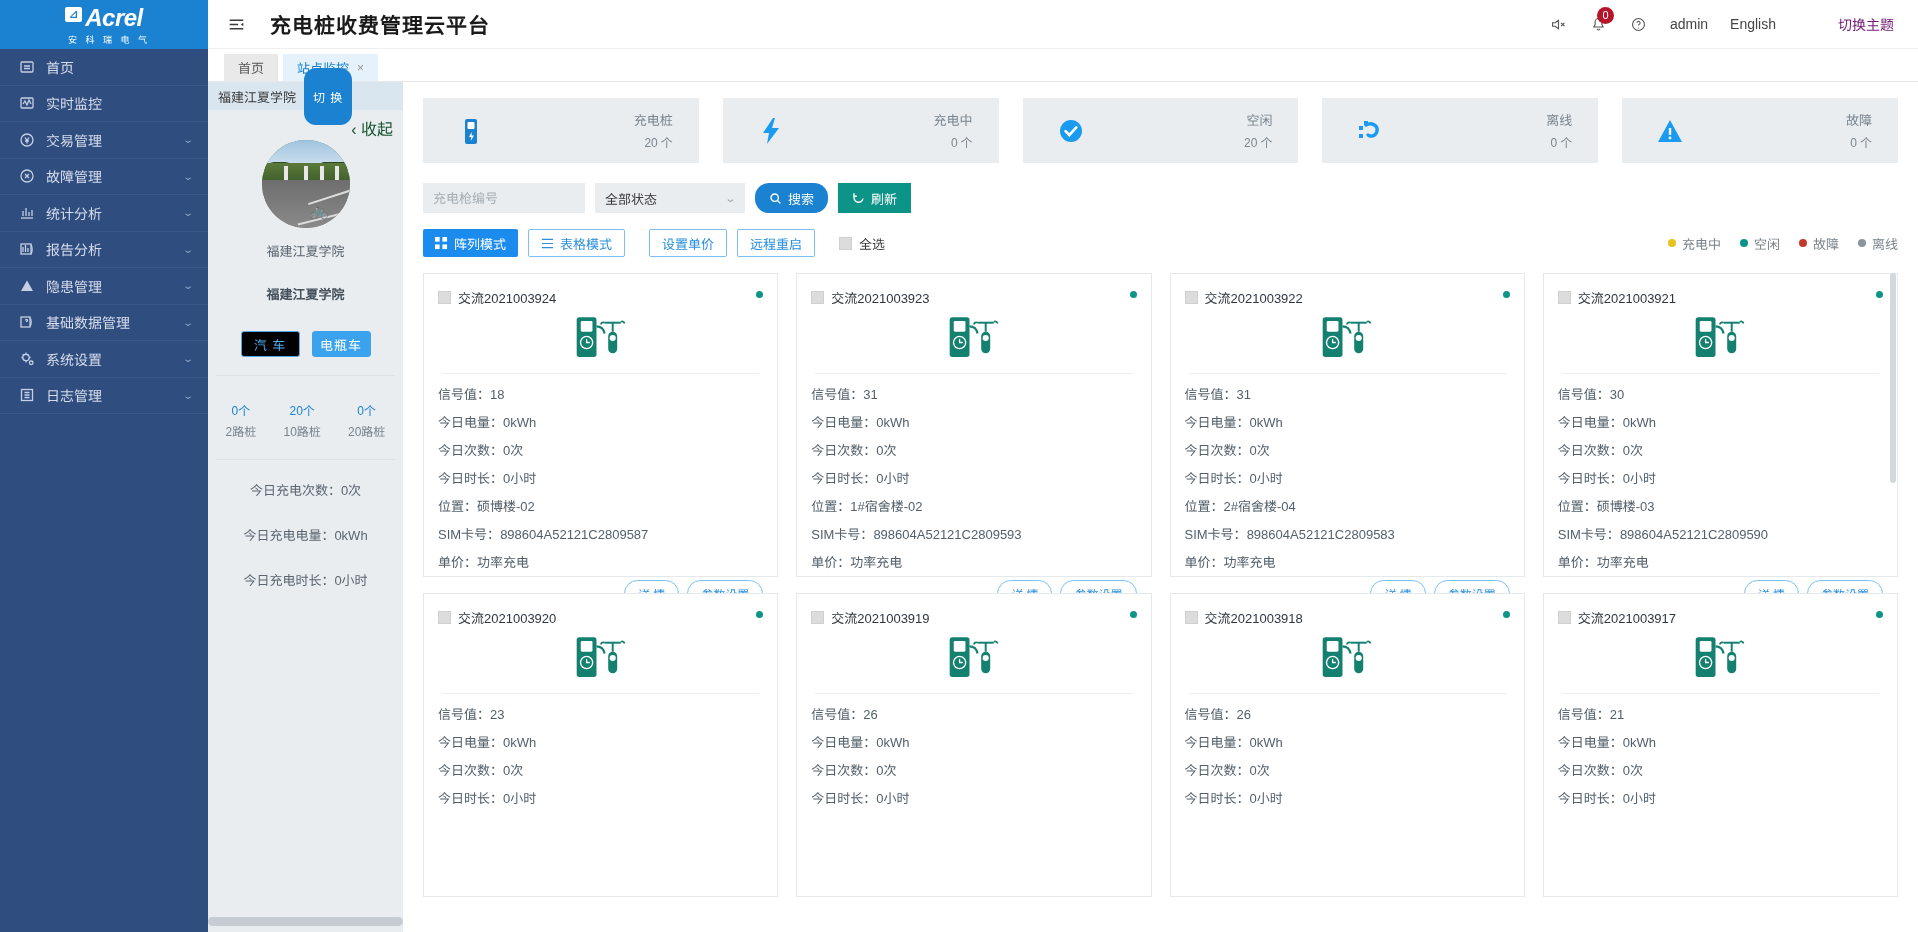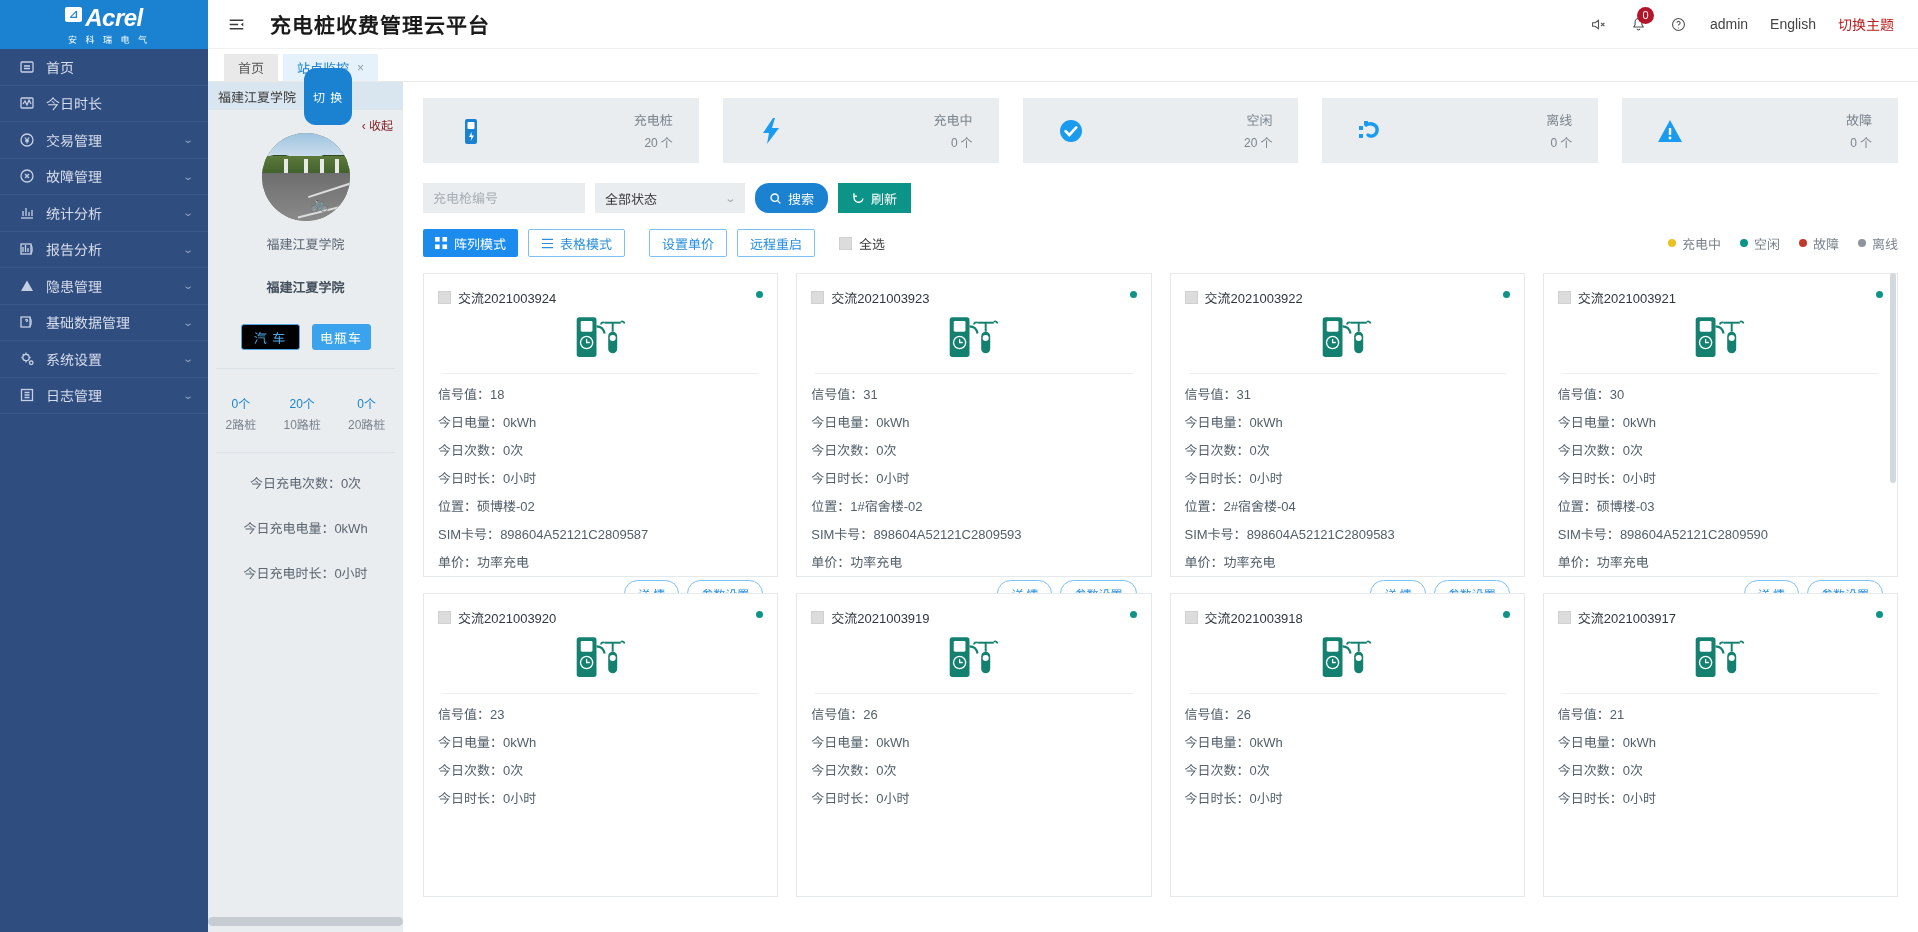--- a/index.html
+++ b/index.html
@@ -85,21 +85,21 @@
   .ticon { width: 18px; height: 18px; cursor: pointer; position: relative; display:flex; align-items:center; justify-content:center;}
   .ticon svg { width: 17px; height: 17px; stroke: #555; fill: none; stroke-width: 1.3; }
   .badge {
     position: absolute; top: -8px; left: 7px;
     min-width: 17px; height: 17px; border-radius: 9px;
     background: #b3152b; color: #fff; font-size: 11px;
     line-height: 17px; text-align: center; padding: 0 4px;
     font-family: "Liberation Sans", sans-serif;
   }
   .tlink { font-size: 14px; color: #444; cursor: pointer; }
-  .tlink.accent { color: #b91c1c; }
+  .tlink.accent { color: #701a75; margin-left: 40px; }
 
   
   .tabbar {
     height: 33px; background: #fff; display: flex; align-items: flex-end;
     padding-left: 16px; border-bottom: 1px solid #e8e8e8;
   }
   .tab {
     height: 27px; padding: 0 14px; display: flex; align-items: center;
     font-size: 13px; color: #555; background: #e9e9e9;
     margin-right: 5px; cursor: pointer;
@@ -119,22 +119,22 @@
   .site-head {
     height: 28px; background: #dae6ef; display: flex; align-items: center;
     padding: 0 10px; gap: 8px;
   }
   .site-head-name { font-size: 13px; color: #3a3a3a; }
   .switch-btn {
     background: #1b82d2; color: #fff; font-size: 12px;
     padding: 20px 9px; border-radius: 12px; cursor: pointer; letter-spacing: 1px;
   }
   .collapse-link {
-    text-align: right; padding: 6px 10px 0 0; font-size: 12px;
-    color: #7f1d1d; cursor: pointer;
+    text-align: right; padding: 6px 10px 0 0; font-size: 16px;
+    color: #14532d; cursor: pointer;
   }
   .site-photo-wrap { display: flex; justify-content: center; margin-top: 0px; }
   .site-photo {
     width: 88px; height: 88px; border-radius: 50%; overflow: hidden;
     position: relative; background: #6b7b55;
   }
   .ph-sky { position:absolute; left:0; top:0; width:100%; height:30%;
     background: linear-gradient(#9ec3e0,#cfe0ee); }
   .ph-grass { position:absolute; left:0; top:26%; width:100%; height:22%;
     background: linear-gradient(#5c7a3a,#3f5f2c); }
@@ -279,21 +279,21 @@
           </span>
           <span class="nav-label">首页</span>
         </div>
         <div class="nav-item">
           <span class="nav-icon">
             <svg viewBox="0 0 16 16">
               <rect x="2" y="3" width="12" height="10" rx="1"></rect>
               <path d="M4 9l2-3 2 4 2-5 2 4"></path>
             </svg>
           </span>
-          <span class="nav-label">今日时长</span>
+          <span class="nav-label">实时监控</span>
         </div>
         <div class="nav-item">
           <span class="nav-icon">
             <svg viewBox="0 0 16 16">
               <circle cx="8" cy="8" r="6"></circle>
               <path d="M6 5.5l2 3 2-3M6 9h4M8 8.5v3"></path>
             </svg>
           </span>
           <span class="nav-label">交易管理</span>
           <span class="nav-caret">⌄</span>

